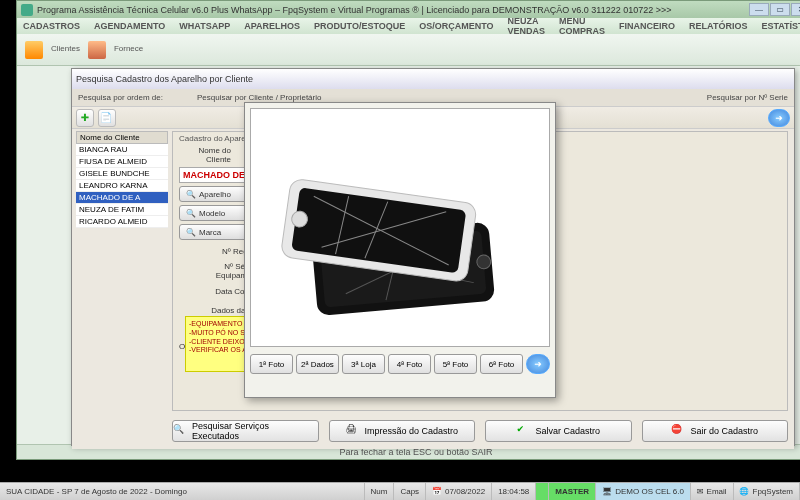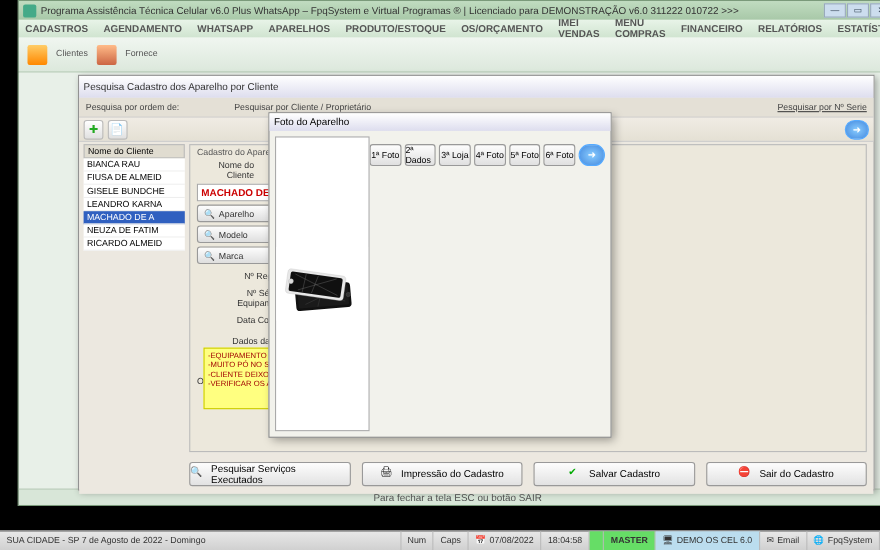--- a/index.html
+++ b/index.html
@@ -16,22 +16,22 @@
 .toolbar .tbtn { width: 26px; height: 26px; border-radius: 3px; display: flex; flex-direction: column; align-items: center; justify-content: center; font-size: 7px; color: #555; cursor: pointer; }
 .toolbar .tbtn .ticon { width: 18px; height: 18px; border-radius: 2px; }
 .toolbar .lbl { font-size: 8px; color: #555; margin-top: -2px; }
 .content { position: relative; height: calc(100% - 17px - 16px - 32px - 15px); background: #e8f0e8; }
 .footer-hint { height: 15px; background: #d8e6d8; border-top: 1px solid #b0c4b0; display: flex; align-items: center; justify-content: center; font-size: 9px; color: #555; }
 
 
 .search-window { position: absolute; left: 54px; top: 2px; width: 724px; height: 378px; background: #f4f4f0; border: 1px solid #888; box-shadow: 2px 2px 6px rgba(0,0,0,.3); }
 .search-window .swtitle { height: 16px; background: linear-gradient(#fff, #dde); display: flex; align-items: center; padding: 10px 4px; font-size: 9px; color: #333; }
 .search-window .swbody { height: calc(100% - 16px); position: relative; background: #ece8e0; }
-.search-strip { height: 18px; display: flex; align-items: center; font-size: 8px; padding: 0 6px; gap: 50px; color: #444; border-bottom: 1px solid #ccc; background: #e4e0d6; }
-.search-strip .serial { margin-left: auto; text-decoration: underline; }
+.search-strip { height: 18px; display: flex; align-items: center; font-size: 8px; padding: 0 6px; gap: 34px; color: #444; border-bottom: 1px solid #ccc; background: #e4e0d6; }
+.search-strip .serial { margin-left: auto; }
 .icon-strip { height: 22px; border-bottom: 1px solid #ccc; display: flex; align-items: center; padding: 0 4px; gap: 4px; background: linear-gradient(#f0ece4,#e4e0d4); }
 .icon-strip .ibtn { width: 18px; height: 18px; border: 1px solid #bbb; border-radius: 3px; background: linear-gradient(#fff,#e0e0e0); cursor: pointer; display: flex; align-items: center; justify-content: center; font-size: 10px; }
 .icon-strip .arrow { margin-left: auto; width: 22px; height: 18px; border: 1px solid #5af; border-radius: 10px; background: radial-gradient(#8cf,#48d); display: flex; align-items: center; justify-content: center; color: #fff; cursor: pointer; }
 .clientlist { position: absolute; left: 4px; top: 42px; width: 92px; }
 .clientlist .hdr { font-size: 8px; background: #e0dcd0; padding: 1px 3px; border: 1px solid #bbb; }
 .clientlist .row { font-size: 8px; padding: 1px 3px; background: #fff; border-bottom: 1px solid #eee; cursor: pointer; white-space: nowrap; overflow: hidden; }
 .clientlist .row.sel { background: #3060c0; color: #fff; }
 
 .cadpanel { position: absolute; left: 100px; top: 42px; right: 6px; bottom: 38px; border: 1px solid #bbb; background: #ece8dc; }
 .cadpanel .grp { position: absolute; left: 6px; top: 2px; font-size: 8px; color: #555; }
@@ -54,21 +54,21 @@
 .photo-thumbs .thumb { height: 56px; background: linear-gradient(135deg,#ccd,#889); border: 1px solid #999; position: relative; }
 .photo-thumbs .thumb .mag { position: absolute; right: 2px; bottom: 2px; width: 14px; height: 14px; border-radius: 3px; background: #fff; border: 1px solid #aaa; display: flex; align-items: center; justify-content: center; cursor: pointer; }
 
 .action-buttons { position: absolute; left: 100px; bottom: 6px; right: 6px; height: 24px; display: flex; gap: 10px; align-items: center; }
 .action-buttons .abtn { flex: 1; height: 22px; border: 1px solid #999; border-radius: 3px; background: linear-gradient(#fdfdfd,#e2e2e2); display: flex; align-items: center; justify-content: center; gap: 5px; font-size: 9px; cursor: pointer; }
 .action-buttons .abtn .ic { width: 14px; height: 14px; display: inline-block; }
 
 
 .photo-modal { position: absolute; left: 244px; top: 102px; width: 312px; height: 296px; background: #f2f2ec; border: 1px solid #888; box-shadow: 3px 3px 8px rgba(0,0,0,.35); }
 .photo-modal .pmtitle { height: 16px; background: linear-gradient(#fff,#dde); padding: 0 4px; font-size: 9px; display: flex; align-items: center; }
-.photo-modal .pmbody { height: calc(100% - 16px); padding: 5px; display: flex; flex-direction: row; }
+.photo-modal .pmbody { height: calc(100% - 16px); padding: 5px; display: flex; flex-direction: column; }
 .photo-modal .photo { flex: 1; background: #fff; border: 1px solid #aaa; position: relative; overflow: hidden; }
 .photo-modal .photo .phones { position: absolute; inset: 0; }
 .photo-modal .footer { height: 24px; margin-top: 5px; display: flex; gap: 3px; align-items: center; }
 .photo-modal .footer .fbtn { flex: 1; height: 20px; border: 1px solid #999; border-radius: 3px; background: linear-gradient(#fdfdfd,#e0e0e0); font-size: 8px; display: flex; align-items: center; justify-content: center; cursor: pointer; }
 .photo-modal .footer .farrow { width: 24px; height: 20px; border: 1px solid #5af; border-radius: 10px; background: radial-gradient(#8cf,#48d); display: flex; align-items: center; justify-content: center; color: #fff; cursor: pointer; }
 
 
 .phones svg { width: 100%; height: 100%; }
 
 
@@ -94,21 +94,21 @@
       </div>
     </div>
 
     <div class="menubar">
       <span>CADASTROS</span>
       <span>AGENDAMENTO</span>
       <span>WHATSAPP</span>
       <span>APARELHOS</span>
       <span>PRODUTO/ESTOQUE</span>
       <span>OS/ORÇAMENTO</span>
-      <span>IMEI VENDAS</span>
+      <span>NEUZA VENDAS</span>
       <span>MENU COMPRAS</span>
       <span>FINANCEIRO</span>
       <span>RELATÓRIOS</span>
       <span>ESTATÍSTICA</span>
 
     </div>
 
     <div class="toolbar">
       <div class="tbtn">
           <div class="ticon" style="background:linear-gradient(#fc6,#f80)"></div>
@@ -258,21 +258,20 @@
 
         </div>
       </div>
 
     </div>
 
     <div class="footer-hint">Para fechar a tela ESC ou botão SAIR</div>
   </div>
 
   <div class="photo-modal">
-    <div class="pmtitle">Foto do Aparelho</div>
     <div class="pmbody">
       <div class="photo">
         <div class="phones">
           <svg viewBox="0 0 300 240">
             <rect x="0" y="0" width="300" height="240" fill="#fff"></rect>
 
             <g transform="translate(60,130) rotate(-5)">
               <rect x="0" y="0" width="180" height="80" rx="12" fill="#111"></rect>
               <rect x="8" y="8" width="164" height="64" rx="6" fill="#1a1a1a"></rect>
               <line x1="20" y1="20" x2="160" y2="60" stroke="#555" stroke-width="1"></line>

